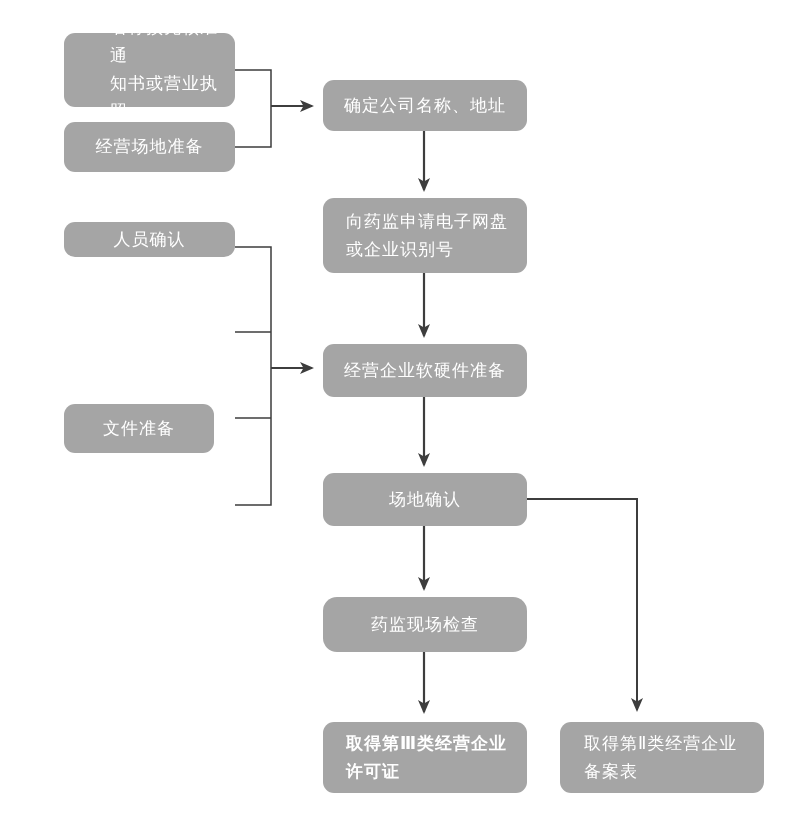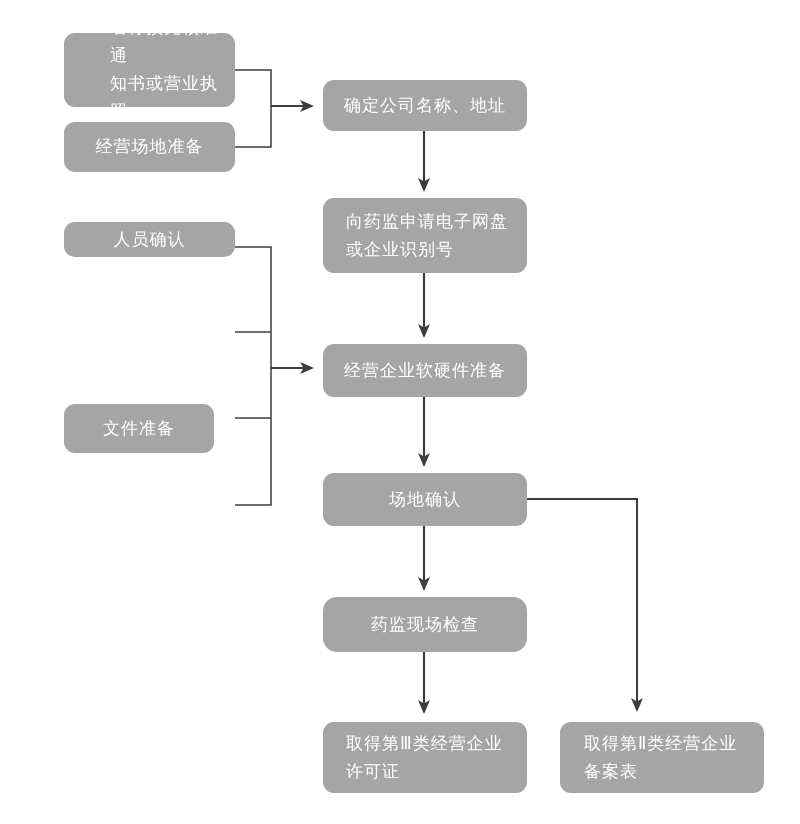--- a/index.html
+++ b/index.html
@@ -95,19 +95,19 @@
 
   <div class="node multi" style="left:323px; top:198px; width:204px; height:75px;">向药监申请电子网盘
 或企业识别号</div>
 
   <div class="node" style="left:323px; top:344px; width:204px; height:53px;">经营企业软硬件准备</div>
 
   <div class="node" style="left:323px; top:473px; width:204px; height:53px;">场地确认</div>
 
   <div class="node" style="left:323px; top:597px; width:204px; height:55px;border-radius:14px;">药监现场检查</div>
 
-  <div class="node multi" style="left:323px; top:722px; width:204px; height:71px;">取得第Ⅲ类经营企业
+  <div class="node multi" style="left:323px; top:722px; width:204px; height:71px;font-weight:bold;">取得第Ⅲ类经营企业
 许可证</div>
 
   <div class="node multi" style="left:560px; top:722px; width:204px; height:71px;padding-left:24px;">取得第Ⅱ类经营企业
 备案表</div>
 
 </div>
 
 </body></html>

